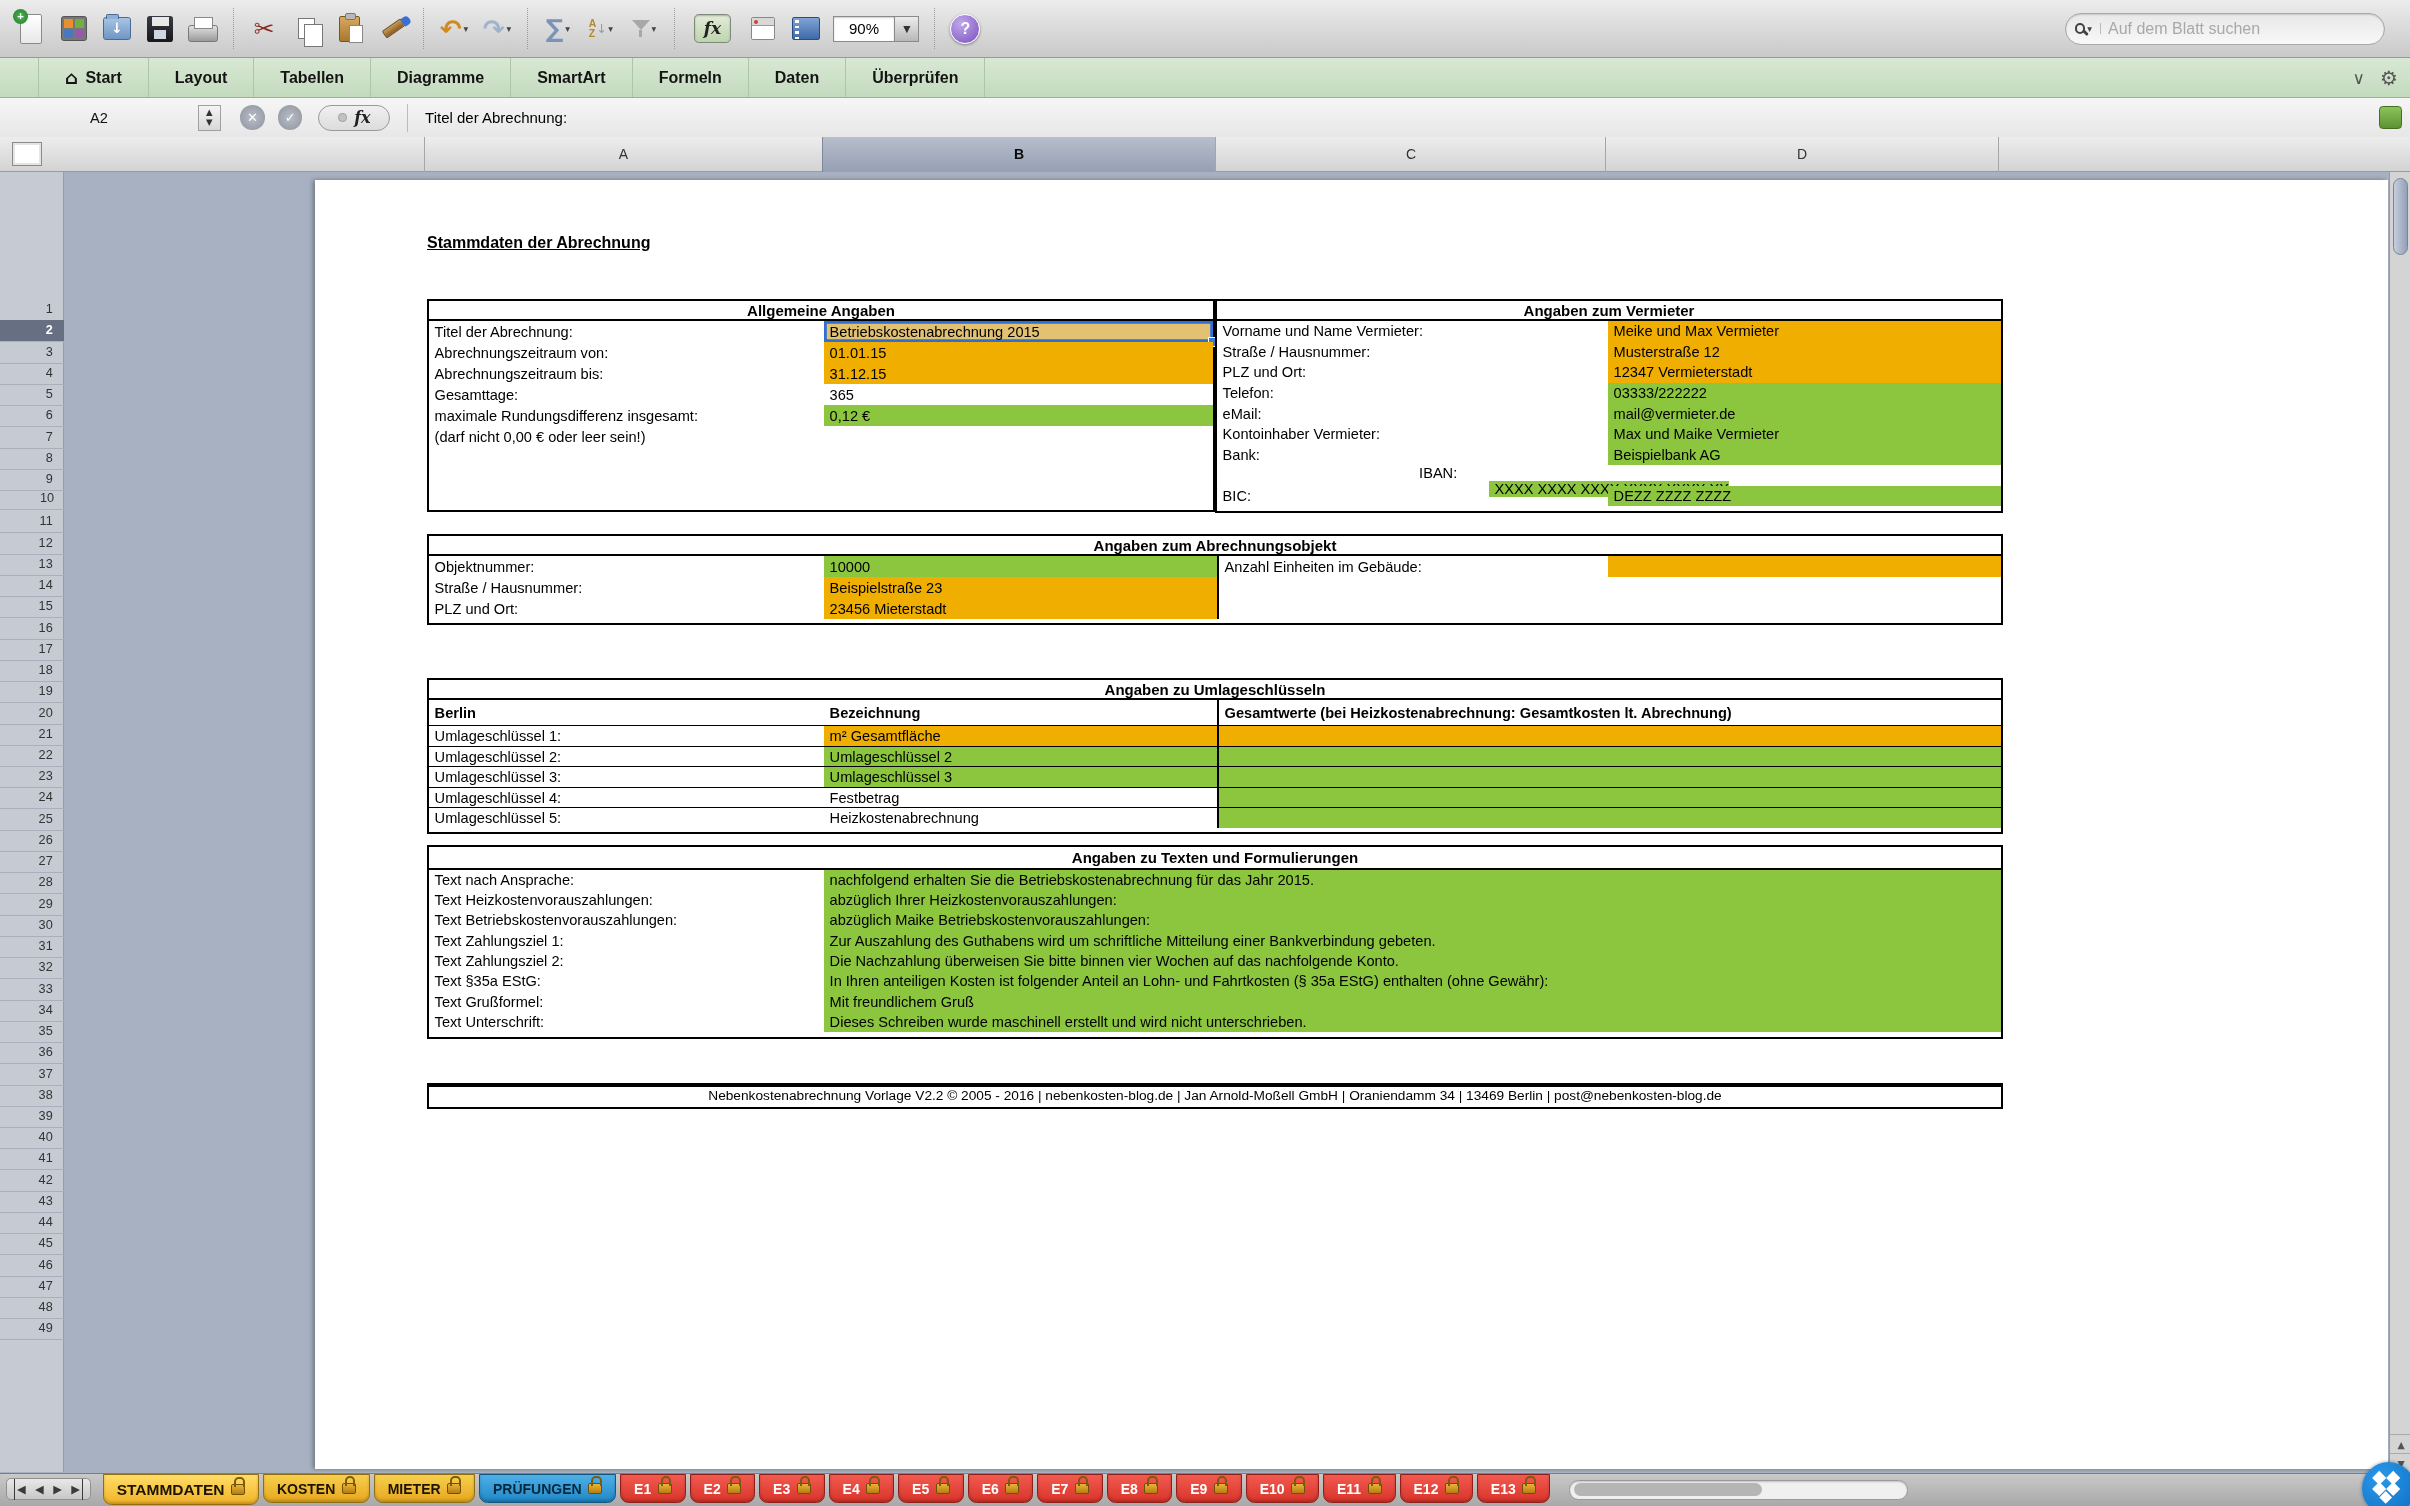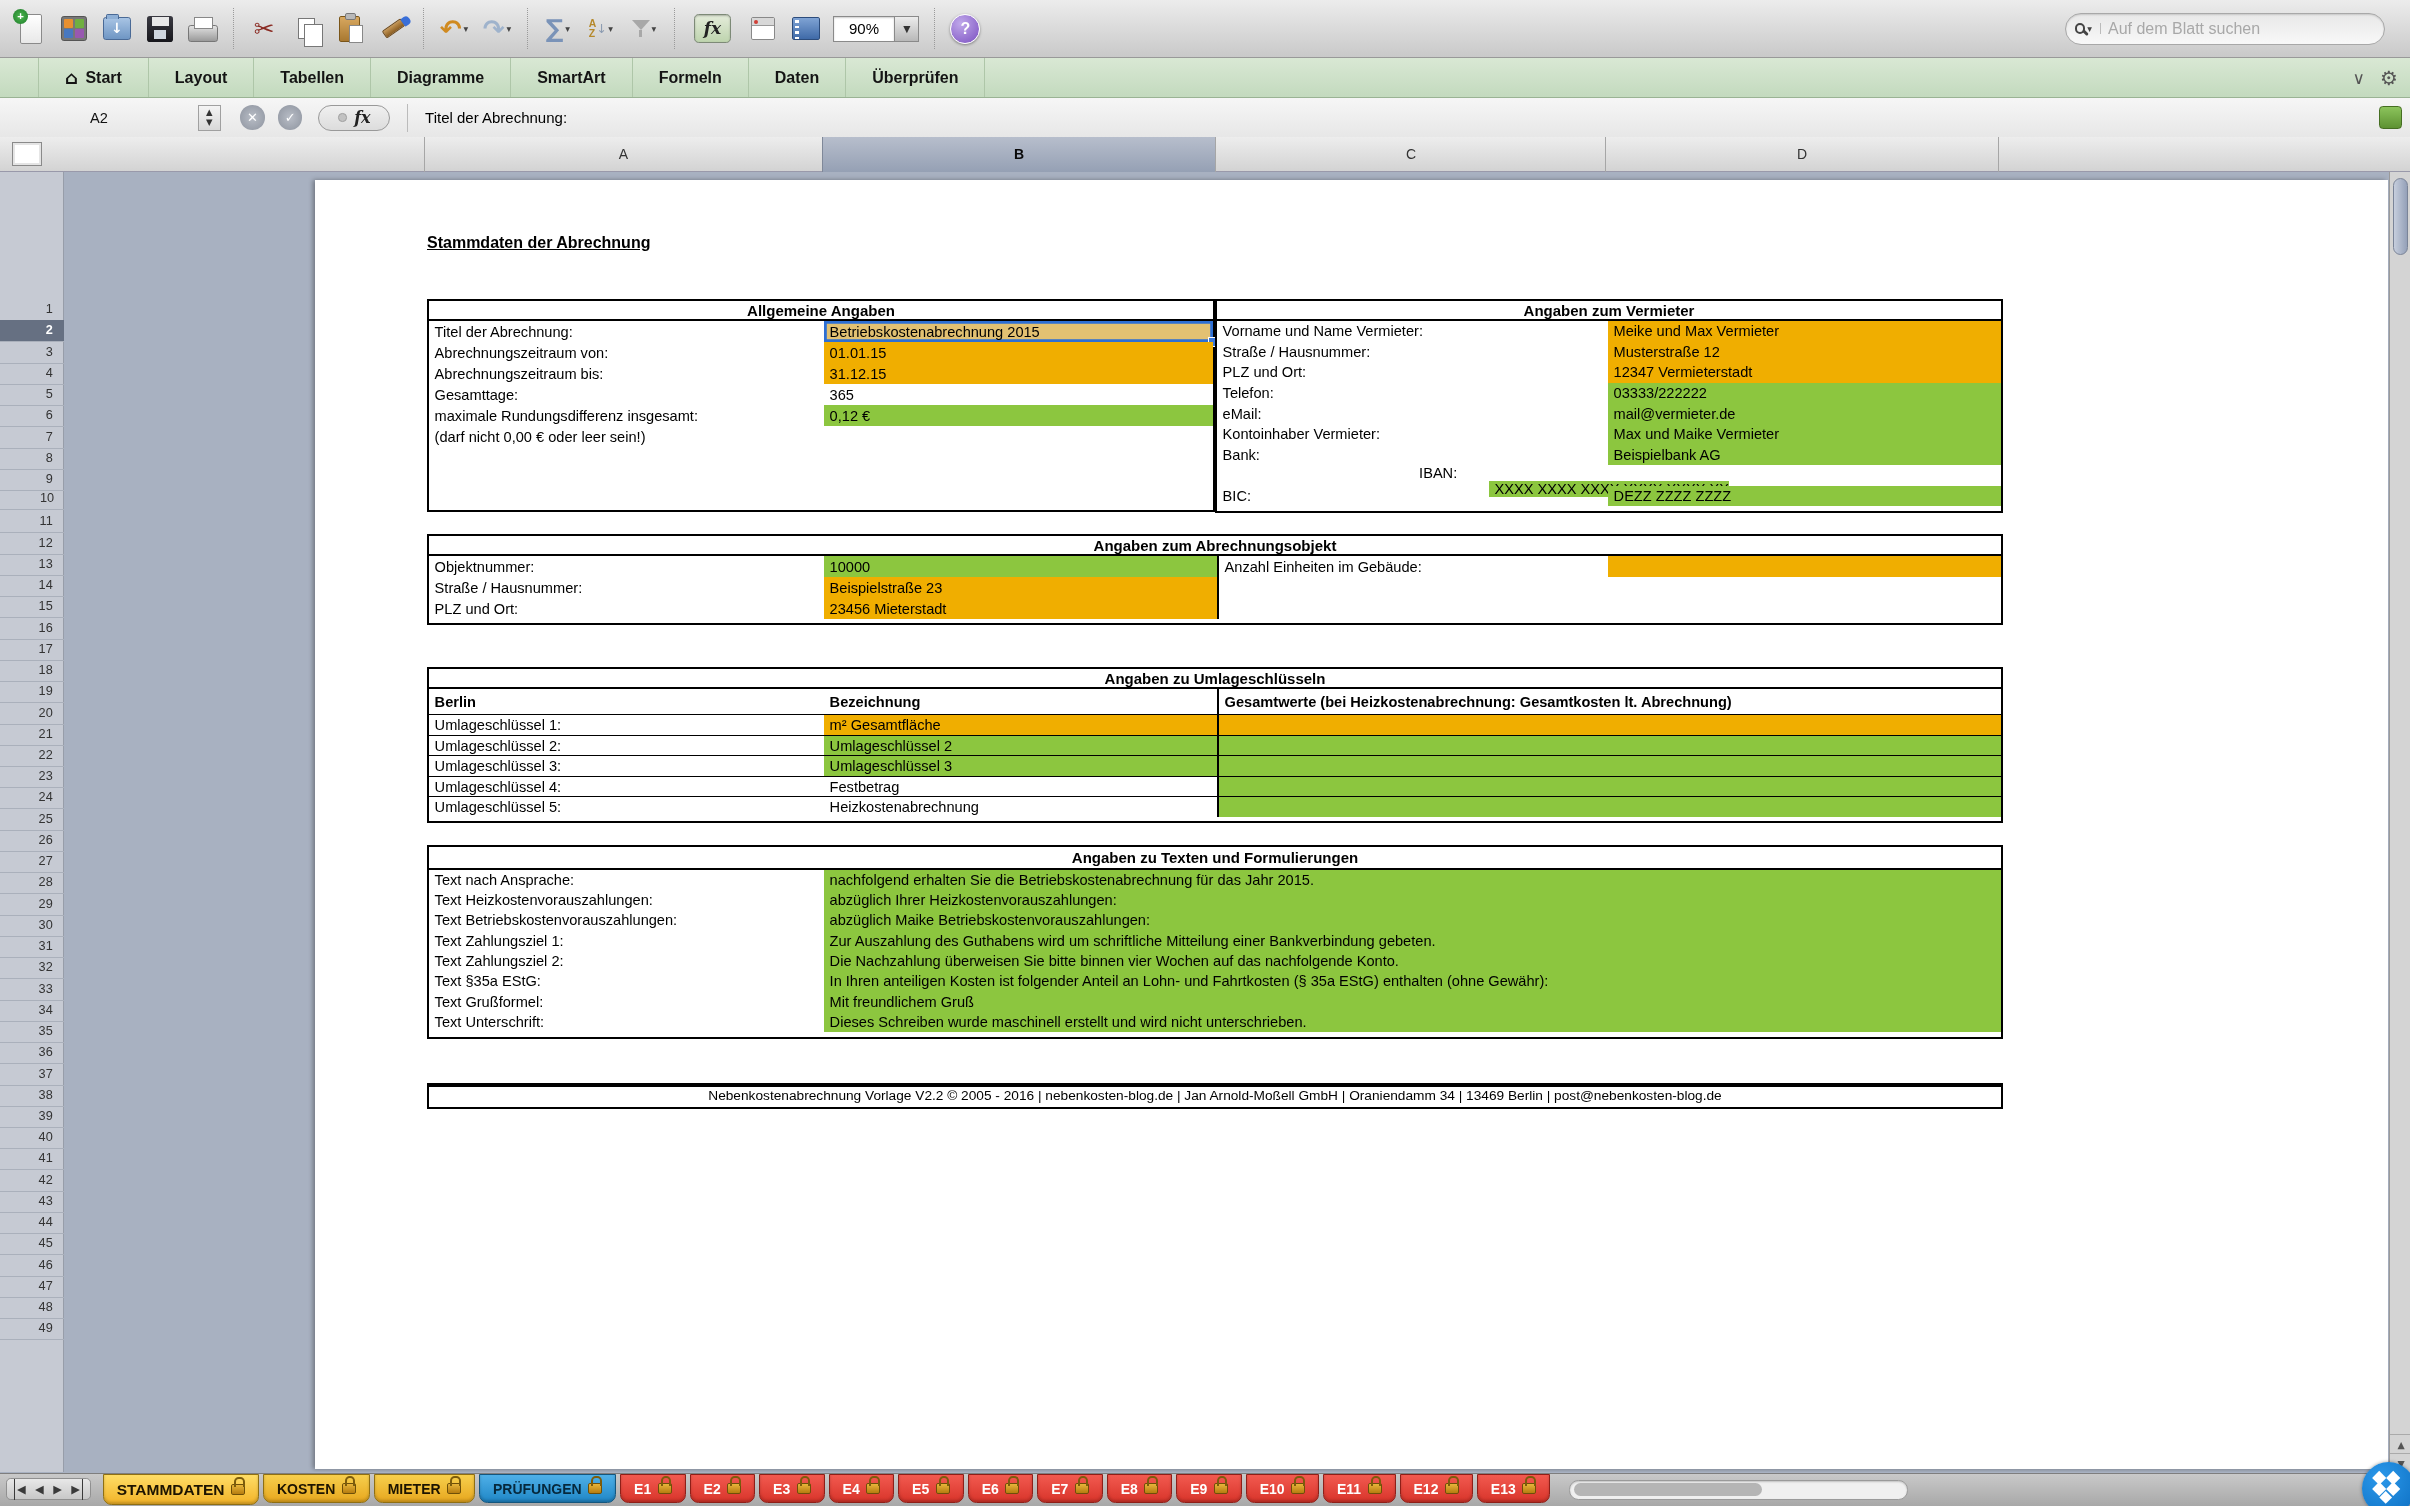--- a/index.html
+++ b/index.html
@@ -425,21 +425,21 @@
           <div class="cell vline" style="width: 391px;"></div>
           <div class="cell val"></div>
         </div>
         <div class="trow" style="height: 21px;">
           <div class="cell" style="width: 395px;">PLZ und Ort:</div>
           <div class="cell f-orange" style="width: 393px;">23456 Mieterstadt</div>
           <div class="cell vline" style="width: 391px;"></div>
           <div class="cell val"></div>
         </div>
       </div>
-    <div class="xtable" id="t-umlage" style="left:427px;top:495px;width:1576px;height:156px">
+    <div class="xtable" id="t-umlage" style="left:427px;top:506px;width:1576px;height:156px">
         <div class="thead">Angaben zu Umlageschlüsseln</div>
         <div class="trow subhead" style="height: 25.4px;">
           <div class="cell" style="width: 395px;">Berlin</div>
           <div class="cell" style="width: 393px;">Bezeichnung</div>
           <div class="cell val vline">Gesamtwerte (bei Heizkostenabrechnung: Gesamtkosten lt. Abrechnung)</div>
         </div>
         <div class="trow t4row" style="height: 20.5px;">
           <div class="cell" style="width: 395px;">Umlageschlüssel 1:</div>
           <div class="cell f-orange" style="width: 393px;">m² Gesamtfläche</div>
           <div class="cell val vline f-orange"></div>

